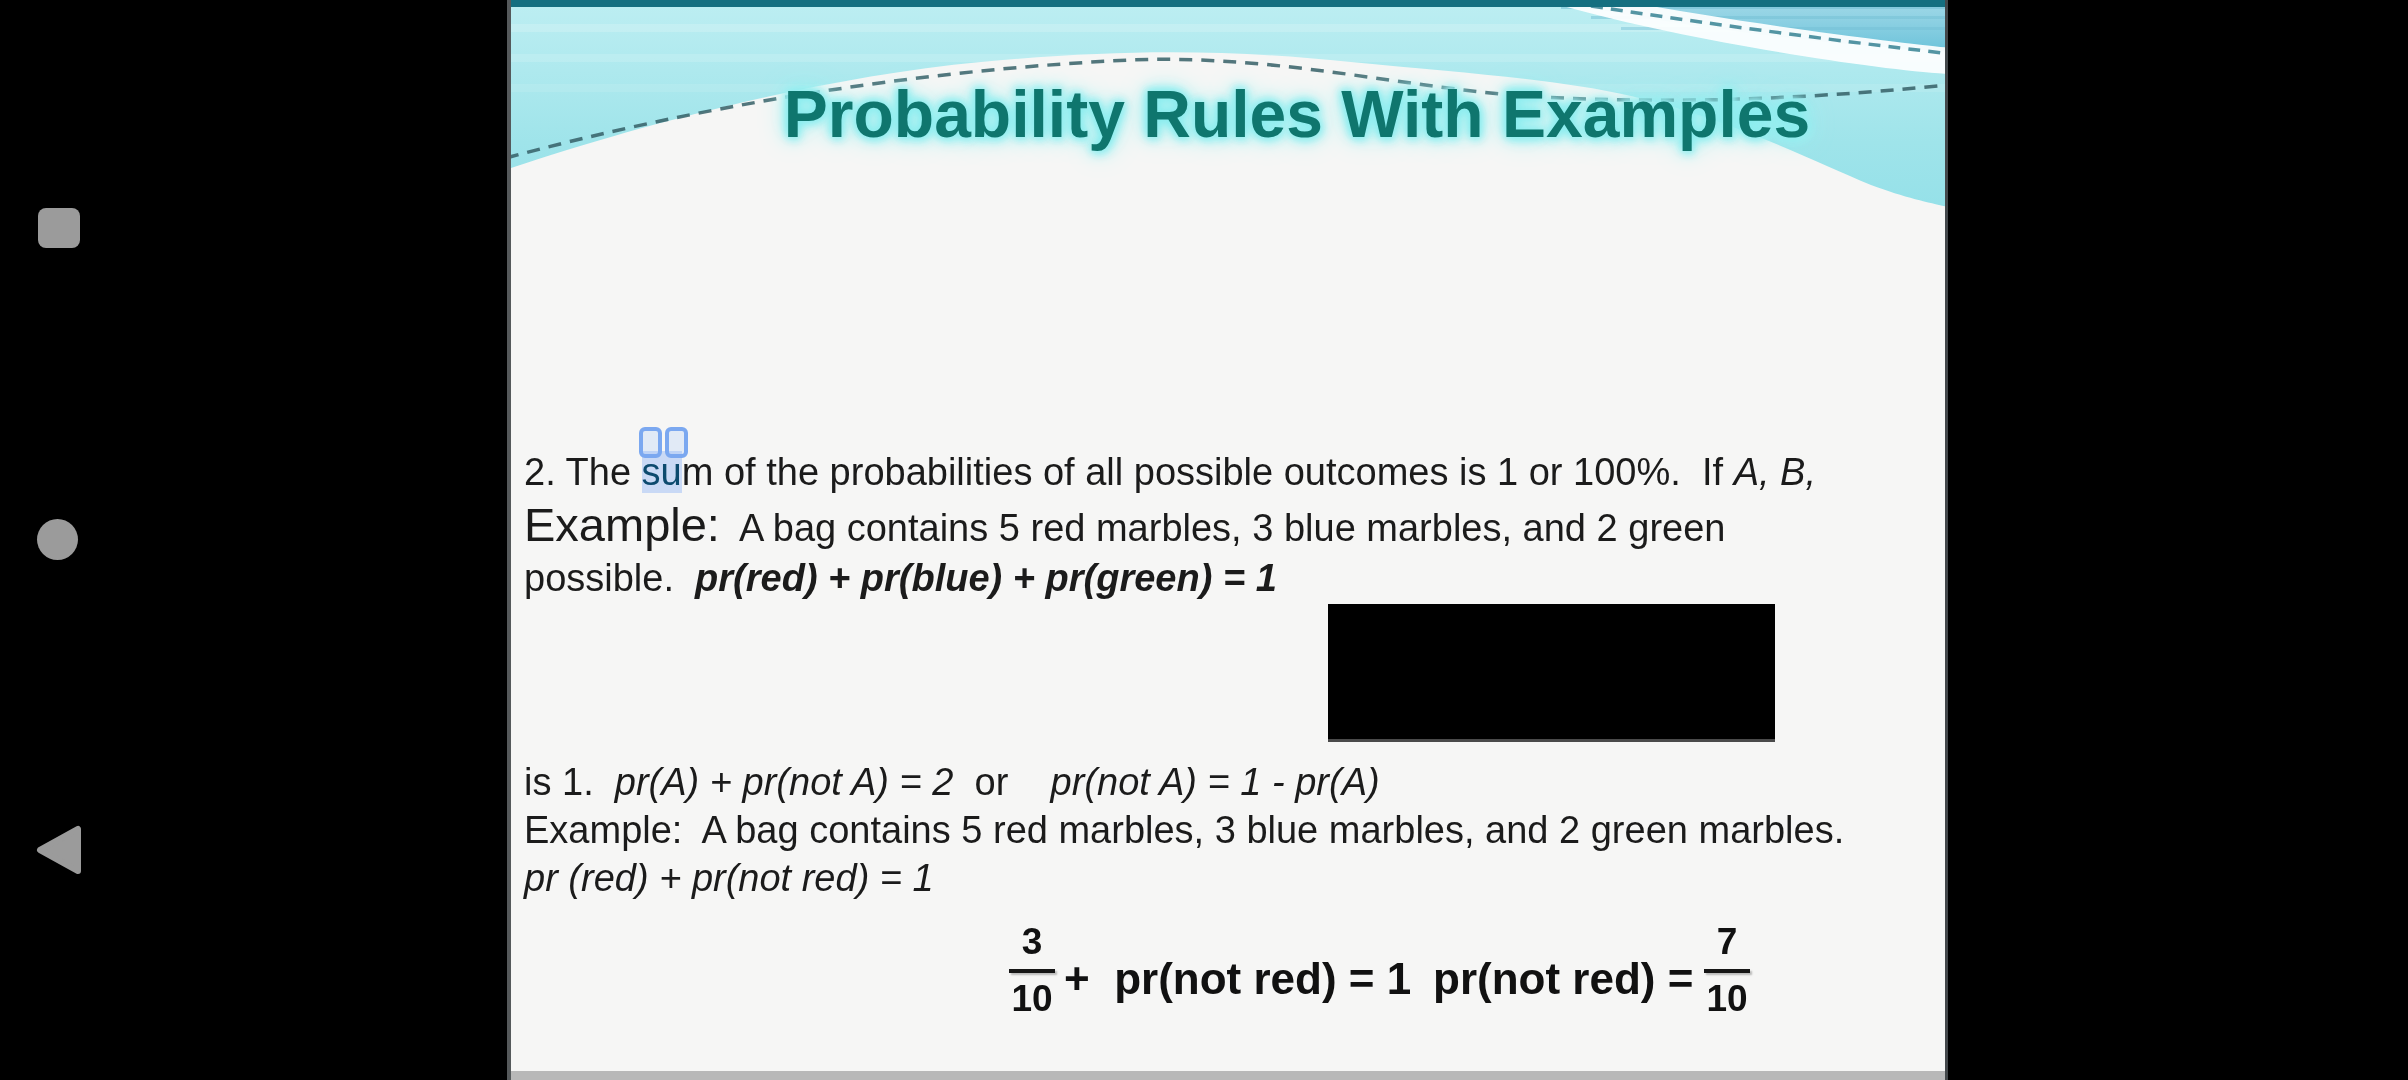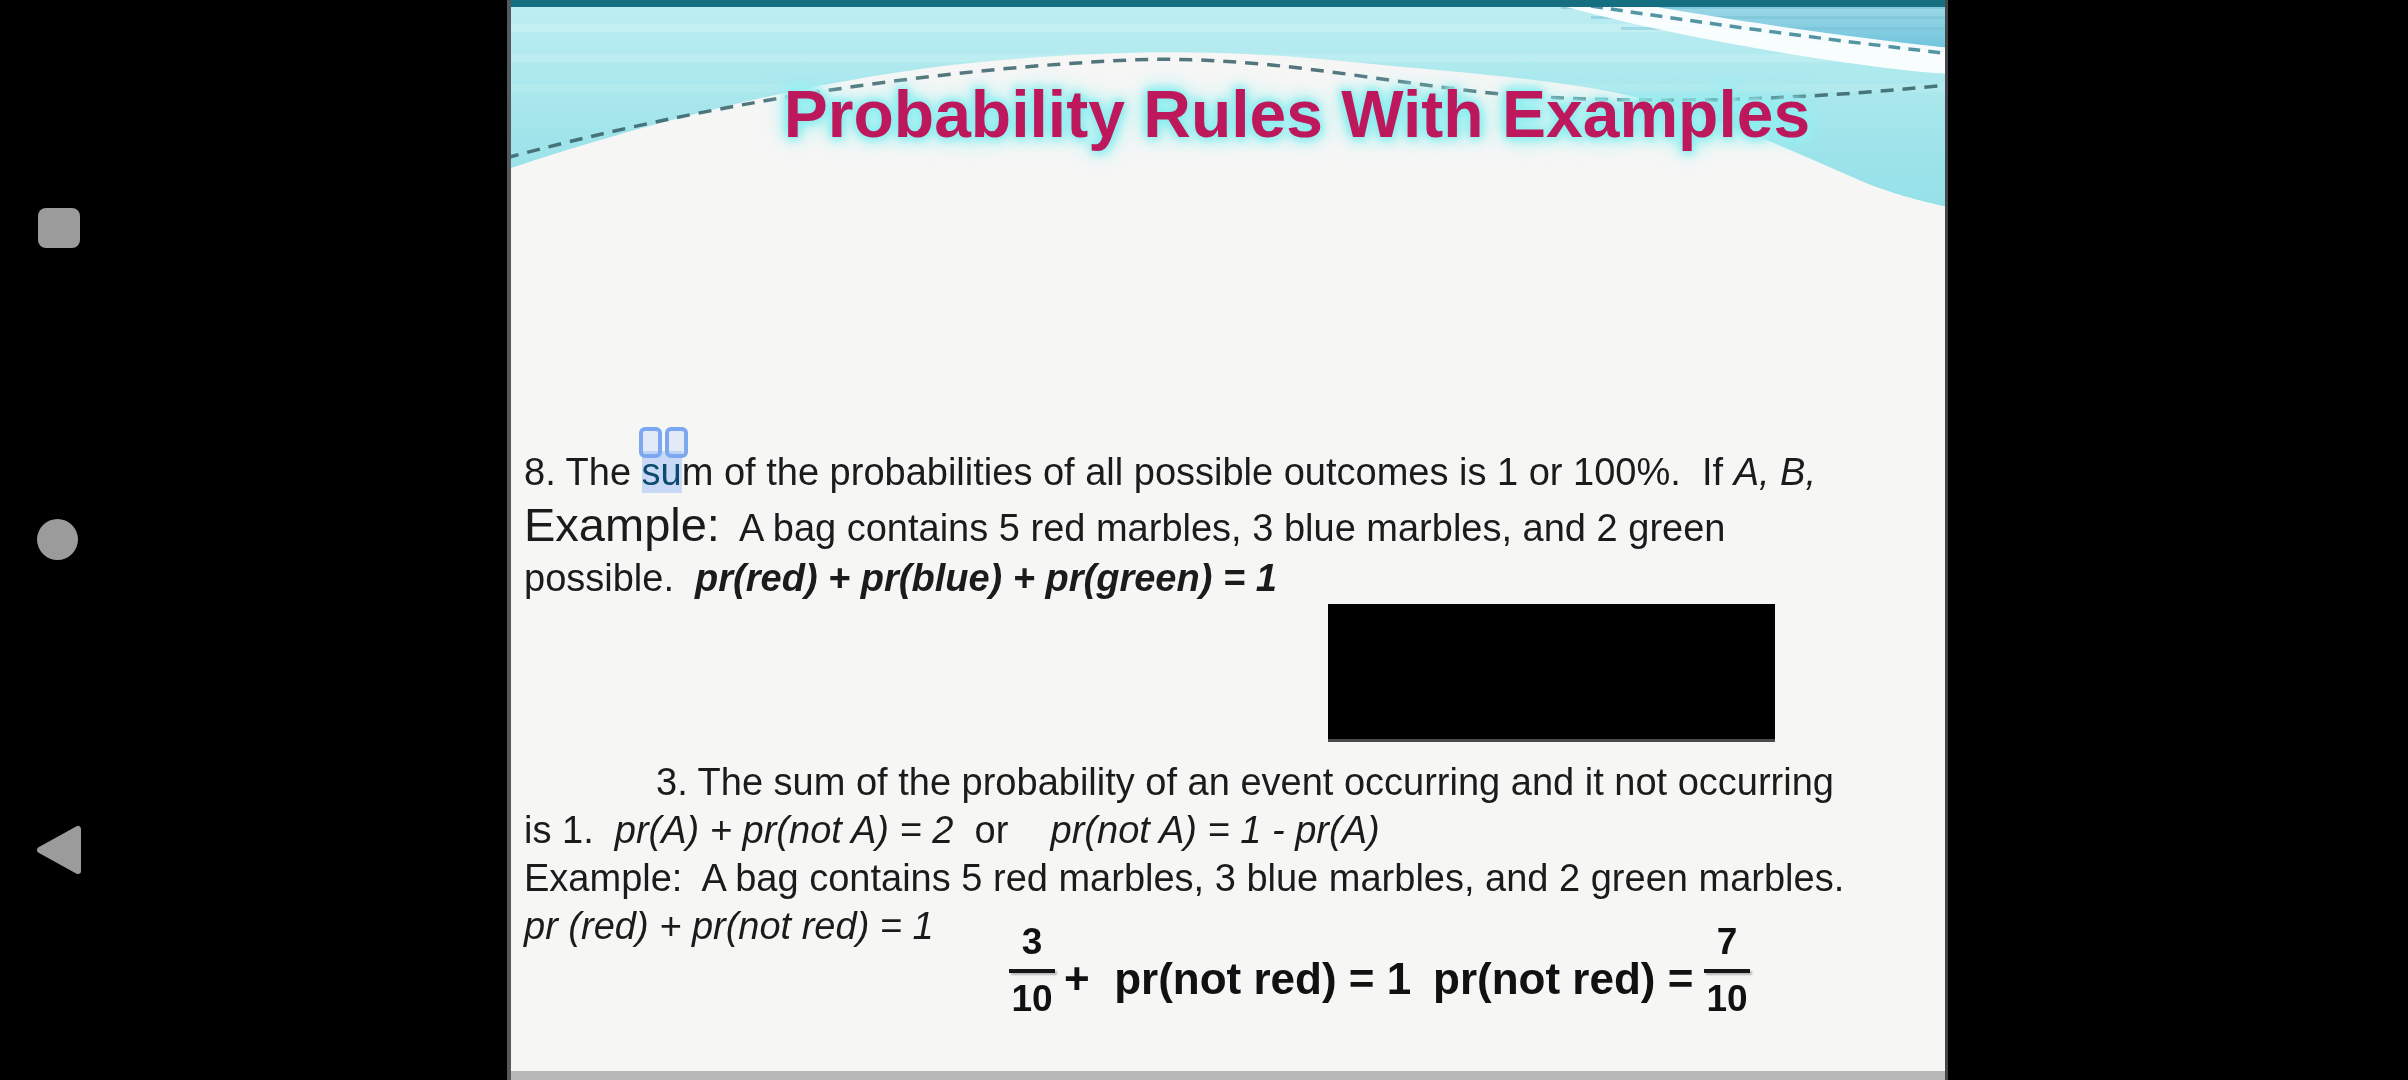--- a/index.html
+++ b/index.html
@@ -15,21 +15,21 @@
   .nav-back { left:32px; top:822px; width:52px; height:56px; }
 
   
   .slide { position:absolute; left:507px; top:0; width:1441px; height:1080px;
            background:#f6f6f5; border-left:4px solid #55595b; border-right:3px solid #43474a;
            overflow:hidden; }
   .hdr-svg { position:absolute; left:0; top:0; width:1441px; height:285px; display:block; }
 
   .slide-title { position:absolute; left:0; right:0; top:76px; height:95px;
                  text-align:center; padding-left:138px;
-                 font-size:66px; font-weight:bold; letter-spacing:0px; color:#be185d;
+                 font-size:66px; font-weight:bold; letter-spacing:0px; color:#0f766e;
                  text-shadow:0 0 8px #86ecee, 0 0 16px #86ecee, 0 0 28px #9df3f3,
                              2px 3px 8px #b4f2f4, -2px -2px 8px #b4f2f4;
                  white-space:pre; }
 
   .para { position:absolute; color:#1b1b1b; font-size:38px; }
   .line { white-space:pre; height:48px; line-height:48px; }
   .i  { font-style:italic; }
   .bi { font-style:italic; font-weight:bold; }
   .xl { font-size:47px; }
 
@@ -112,34 +112,33 @@
     <path d="M-5,158 C180,108 400,70 620,60 C770,54 900,90 1030,97 C1180,105 1330,98 1500,78" fill="none" stroke="#355f66" stroke-width="3.5" stroke-dasharray="13 9" opacity="0.85"></path>
     <path d="M1080,6 C1250,32 1420,52 1460,56" fill="none" stroke="#2a7a8c" stroke-width="3.5" stroke-dasharray="12 8" opacity="0.8"></path>
 
     <rect x="0" y="0" width="1441" height="7" fill="#156f80"></rect>
   </svg>
 
   <div class="slide-title">Probability Rules With Examples</div>
 
 
   <div class="para p2">
-    <div class="line"><span>8. The </span><span class="sel-text">su</span><span>m of the probabilities of all possible outcomes is 1 or 100%.  If </span><span class="i">A, B,</span></div>
+    <div class="line"><span>2. The </span><span class="sel-text">su</span><span>m of the probabilities of all possible outcomes is 1 or 100%.  If </span><span class="i">A, B,</span></div>
     <div class="line l3"><span class="xl">Example:</span><span>  A bag contains 5 red marbles, 3 blue marbles, and 2 green</span></div>
     <div class="line"><span>possible.  </span><span class="bi">pr(red) + pr(blue) + pr(green) = 1</span></div>
   </div>
 
   <div class="redaction"></div>
 
   <div class="sel-handles">
     <div class="sel-sq"></div>
     <div class="sel-sq"></div>
   </div>
 
   <div class="para p3">
-    <div class="line indent3">3. The sum of the probability of an event occurring and it not occurring</div>
     <div class="line"><span>is 1.  </span><span class="i">pr(A) + pr(not A) = 2</span><span>  or    </span><span class="i">pr(not A) = 1 - pr(A)</span></div>
     <div class="line"><span>Example:</span><span>  A bag contains 5 red marbles, 3 blue marbles, and 2 green marbles.</span></div>
     <div class="line i">pr (red) + pr(not red) = 1</div>
   </div>
 
   <div class="frac f1">
     <div class="fnum">3</div>
     <div class="bar"></div>
     <div class="fden">10</div>
   </div>

